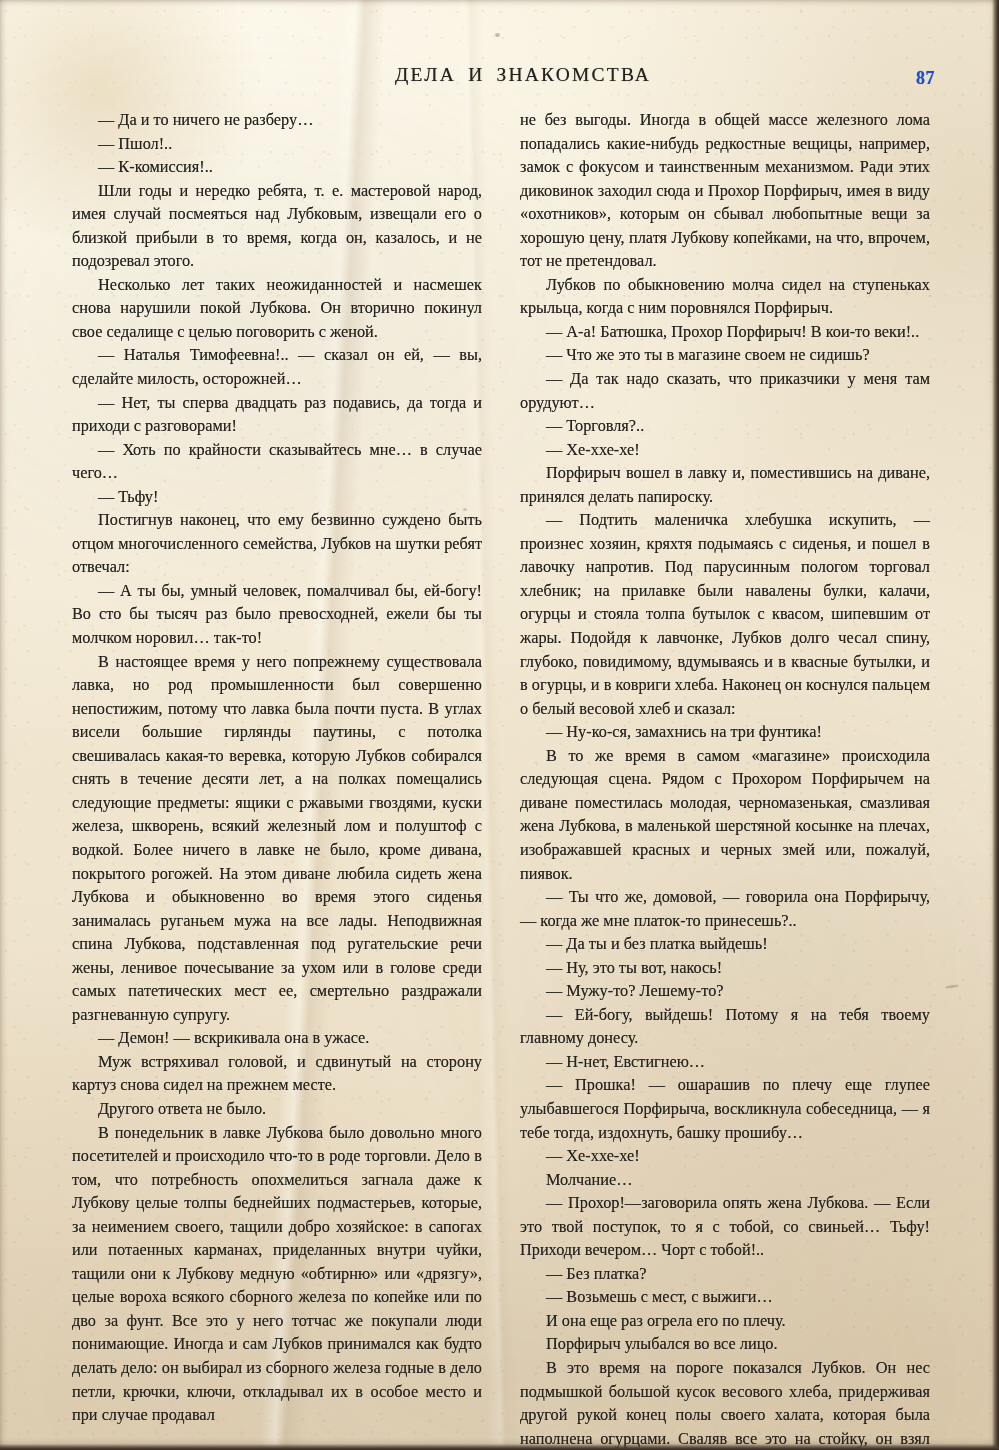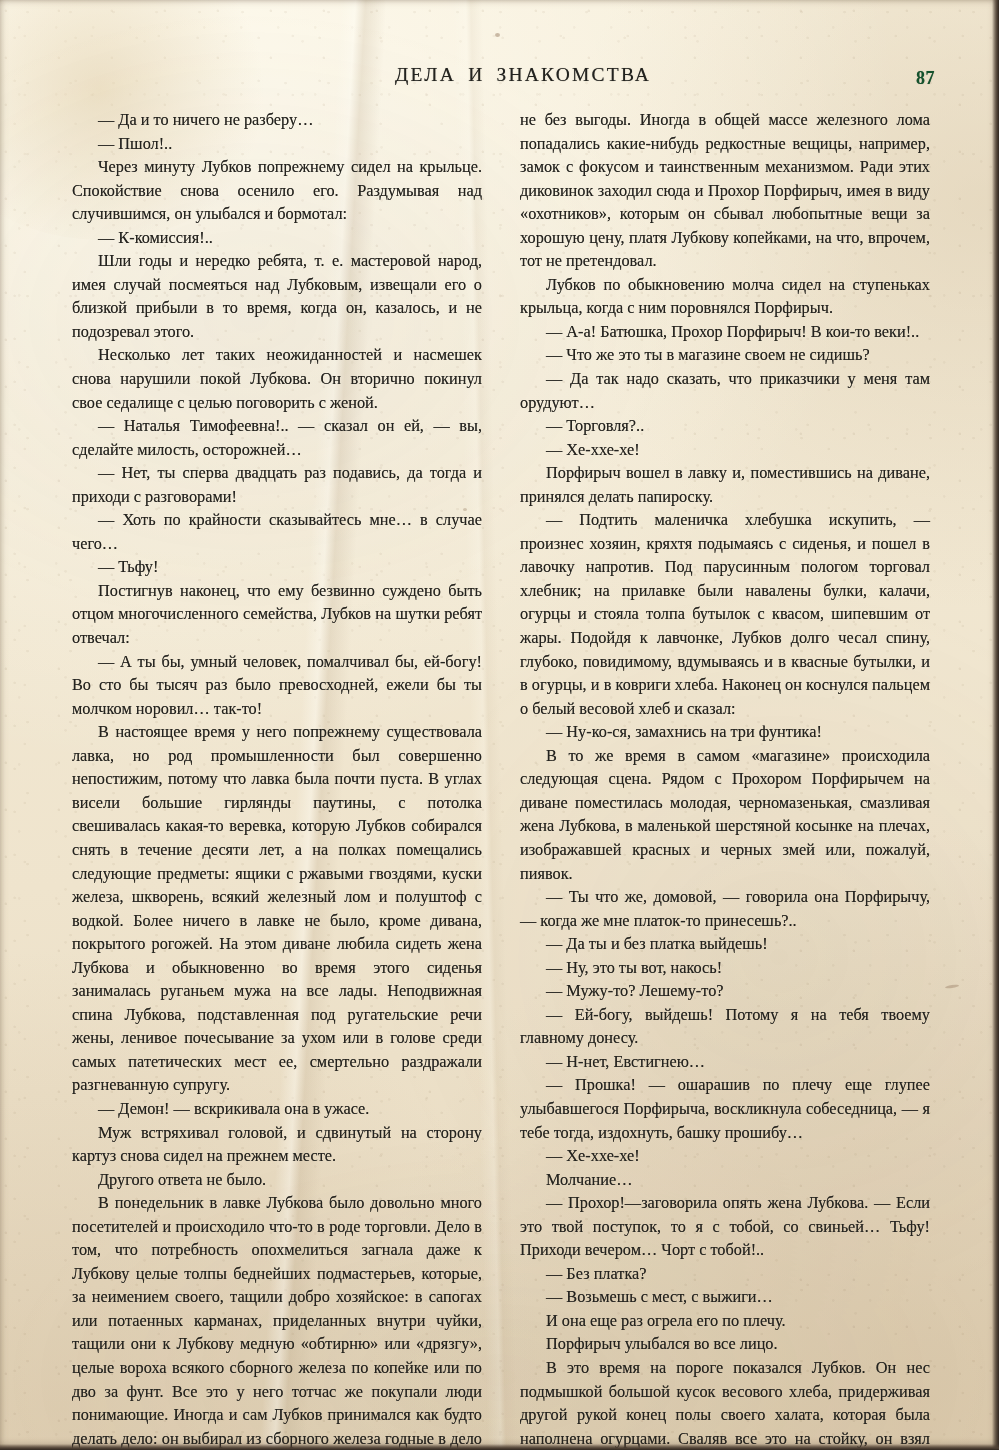--- a/index.html
+++ b/index.html
@@ -140,21 +140,21 @@
     color: #23231f;
     text-shadow: 0 0 .7px rgba(35,35,31,.55);
   }
   .rh-folio {
     position: absolute;
     right: 64px;
     top: 4px;
     font-size: 18px;
     font-weight: bold;
     letter-spacing: .5px;
-    color: #14532d;
+    color: #1d4ed8;
     text-shadow: 0 0 .7px rgba(34,34,32,.5);
   }
 
   .columns {
     position: absolute;
     top: 108px;
     left: 72px;
     width: 858px;
     display: flex;
     gap: 38px;
@@ -211,21 +211,20 @@
 
     <div class="running-head">
       <div class="rh-title">ДЕЛА И ЗНАКОМСТВА</div>
       <div class="rh-folio">87</div>
     </div>
 
     <div class="columns">
       <div class="col" id="col-left">
           <p class="ind">— Да и то ничего не разберу…</p>
           <p class="ind">— Пшол!..</p>
-          <p class="ind">Через минуту Лубков попрежнему сидел на крыльце. Спокойствие снова осенило его. Раздумывая над случившимся, он улыбался и бормотал:</p>
           <p class="ind">— К-комиссия!..</p>
           <p class="ind">Шли годы и нередко ребята, т. е. мастеровой народ, имея случай посмеяться над Лубковым, извещали его о близкой прибыли в то время, когда он, казалось, и не подозревал этого.</p>
           <p class="ind">Несколько лет таких неожиданностей и насмешек снова нарушили покой Лубкова. Он вторично покинул свое седалище с целью поговорить с женой.</p>
           <p class="ind">— Наталья Тимофеевна!.. — сказал он ей, — вы, сделайте милость, осторожней…</p>
           <p class="ind">— Нет, ты сперва двадцать раз подавись, да тогда и приходи с разговорами!</p>
           <p class="ind">— Хоть по крайности сказывайтесь мне… в случае чего…</p>
           <p class="ind">— Тьфу!</p>
           <p class="ind">Постигнув наконец, что ему безвинно суждено быть отцом многочисленного семейства, Лубков на шутки ребят отвечал:</p>
           <p class="ind">— А ты бы, умный человек, помалчивал бы, ей-богу! Во сто бы тысяч раз было превосходней, ежели бы ты молчком норовил… так-то!</p>
           <p class="ind">В настоящее время у него попрежнему существовала лавка, но род промышленности был совершенно непостижим, потому что лавка была почти пуста. В углах висели большие гирлянды паутины, с потолка свешивалась какая-то веревка, которую Лубков собирался снять в течение десяти лет, а на полках помещались следующие предметы: ящики с ржавыми гвоздями, куски железа, шкворень, всякий железный лом и полуштоф с водкой. Более ничего в лавке не было, кроме дивана, покрытого рогожей. На этом диване любила сидеть жена Лубкова и обыкновенно во время этого сиденья занималась руганьем мужа на все лады. Неподвижная спина Лубкова, подставленная под ругательские речи жены, ленивое почесывание за ухом или в голове среди самых патетических мест ее, смертельно раздражали разгневанную супругу.</p>

